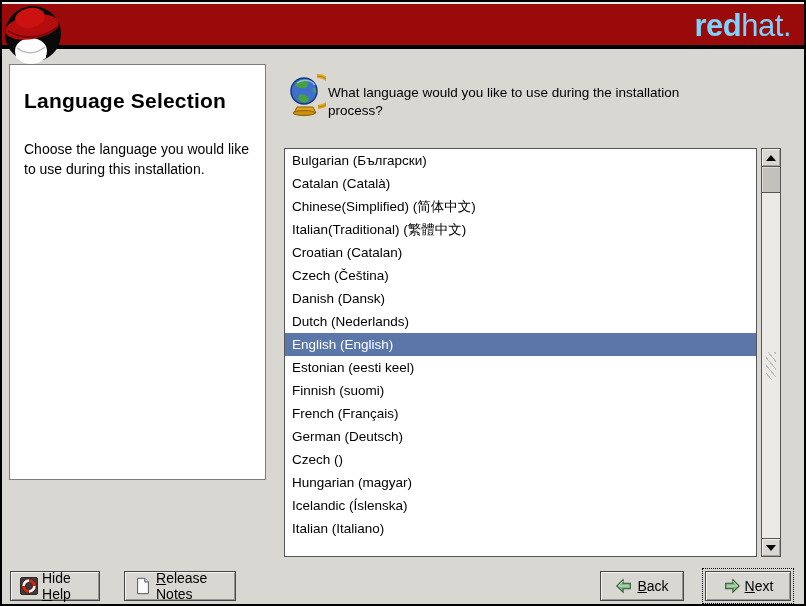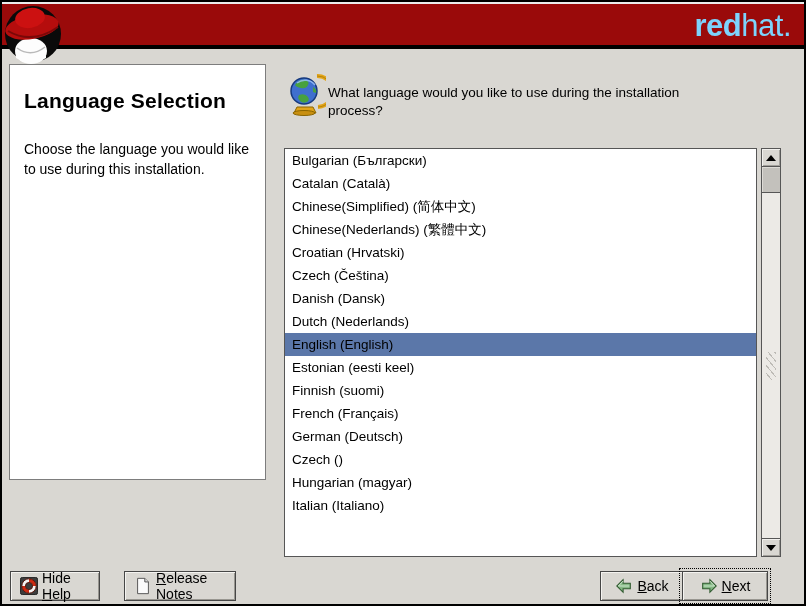--- a/index.html
+++ b/index.html
@@ -36,21 +36,21 @@
   }
   
   .listbox{position:absolute;left:282px;top:146px;width:497px;height:409px;display:flex;}
   .list{
     flex:1;background:#fff;border:1px solid #565656;overflow:hidden;margin-right:4px;
   }
   .row{
     height:23px;line-height:23px;padding-left:7px;font-size:13.5px;white-space:nowrap;
     color:#000;
   }
-  .row.selected{background:#5b77a9;color:#000000;}
+  .row.selected{background:#5b77a9;color:#ffffff;}
   .scrollbar{width:20px;display:flex;flex-direction:column;box-sizing:border-box;}
   .sb-btn{
     height:19px;box-sizing:border-box;background:#d9d7d2;border:1px solid #565656;
     display:flex;align-items:center;justify-content:center;
     box-shadow:inset 1px 1px 0 #f2f1ee, inset -1px -1px 0 #a3a19c;
   }
   .sb-arrow{width:0;height:0;border-left:5px solid transparent;border-right:5px solid transparent;}
   .sb-arrow.up{border-bottom:6px solid #000;}
   .sb-arrow.down{border-top:6px solid #000;}
   .sb-thumb{
@@ -69,21 +69,21 @@
   
   .btn{
     position:absolute;top:569px;height:30px;box-sizing:border-box;
     background:#d9d7d2;border:1px solid #464646;
     box-shadow:inset 1px 1px 0 #f4f3f0, inset -1px -1px 0 #989690;
     display:flex;align-items:center;padding:0 9px;font-size:14px;cursor:default;
   }
   .btn .lbl{margin-left:4px;}
   .btn-back{left:598px;width:84px;justify-content:center;}
   .btn-back .lbl,.btn-next .lbl{}
-  .btn-next{left:680px;width:86px;justify-content:center;outline:1px dotted #000;outline-offset:2px;text-align:right;}
+  .btn-next{left:703px;width:86px;justify-content:center;outline:1px dotted #000;outline-offset:2px;text-align:right;}
   .icon16{width:18px;height:18px;flex:0 0 auto;}
   u{text-decoration:underline;}
 </style>
 </head>
 <body>
 
 <div class="window">
 
   <div class="header">
     <div class="wordmark"><span class="bold">red</span><span class="light">hat.</span></div>
@@ -114,32 +114,33 @@
     <path d="M24 14 q4 2 3 6 l-3 -1 z" fill="#47a13f"></path>
     <path d="M8 10 a13 13 0 0 1 18 2" stroke="#9fc4ff" stroke-width="1.5" fill="none" opacity="0.8"></path>
   </svg>
   <div class="question">What language would you like to use during the installation process?</div>
 
   <div class="listbox">
     <div class="list">
         <div class="row">Bulgarian (Български)</div>
         <div class="row">Catalan (Català)</div>
         <div class="row">Chinese(Simplified) (简体中文)</div>
-        <div class="row">Chinese(Nederlands) (繁體中文)</div>
-        <div class="row">Croatian (Hrvatski)</div>
+        <div class="row">Italian(Traditional) (繁體中文)</div>
+        <div class="row">Croatian (Catalan)</div>
         <div class="row">Czech (Čeština)</div>
         <div class="row">Danish (Dansk)</div>
         <div class="row">Dutch (Nederlands)</div>
         <div class="row selected">English (English)</div>
         <div class="row">Estonian (eesti keel)</div>
         <div class="row">Finnish (suomi)</div>
         <div class="row">French (Français)</div>
         <div class="row">German (Deutsch)</div>
         <div class="row">Czech ()</div>
         <div class="row">Hungarian (magyar)</div>
+        <div class="row">Icelandic (Íslenska)</div>
         <div class="row">Italian (Italiano)</div>
       </div>
     <div class="scrollbar">
       <div class="sb-btn">
           <div class="sb-arrow up"></div>
         </div>
       <div class="sb-thumb"></div>
       <div class="sb-trough"></div>
       <div class="sb-btn">
           <div class="sb-arrow down"></div>

